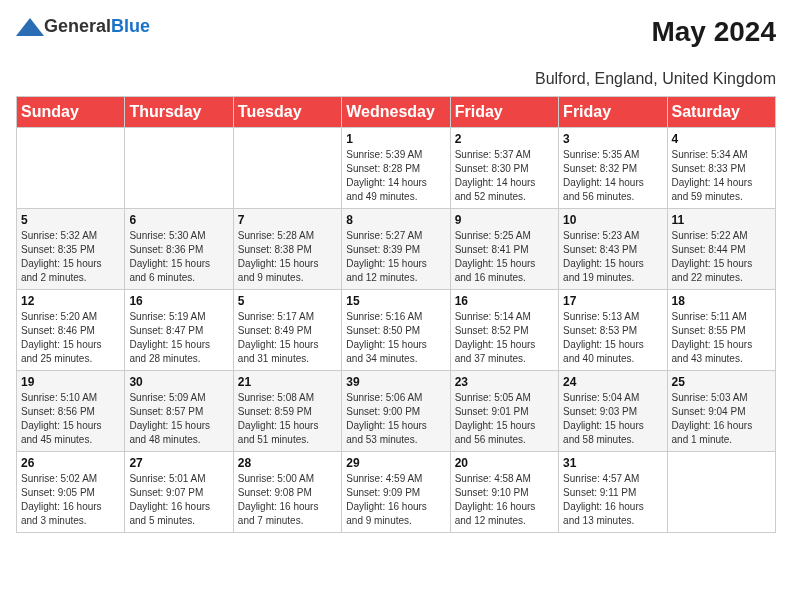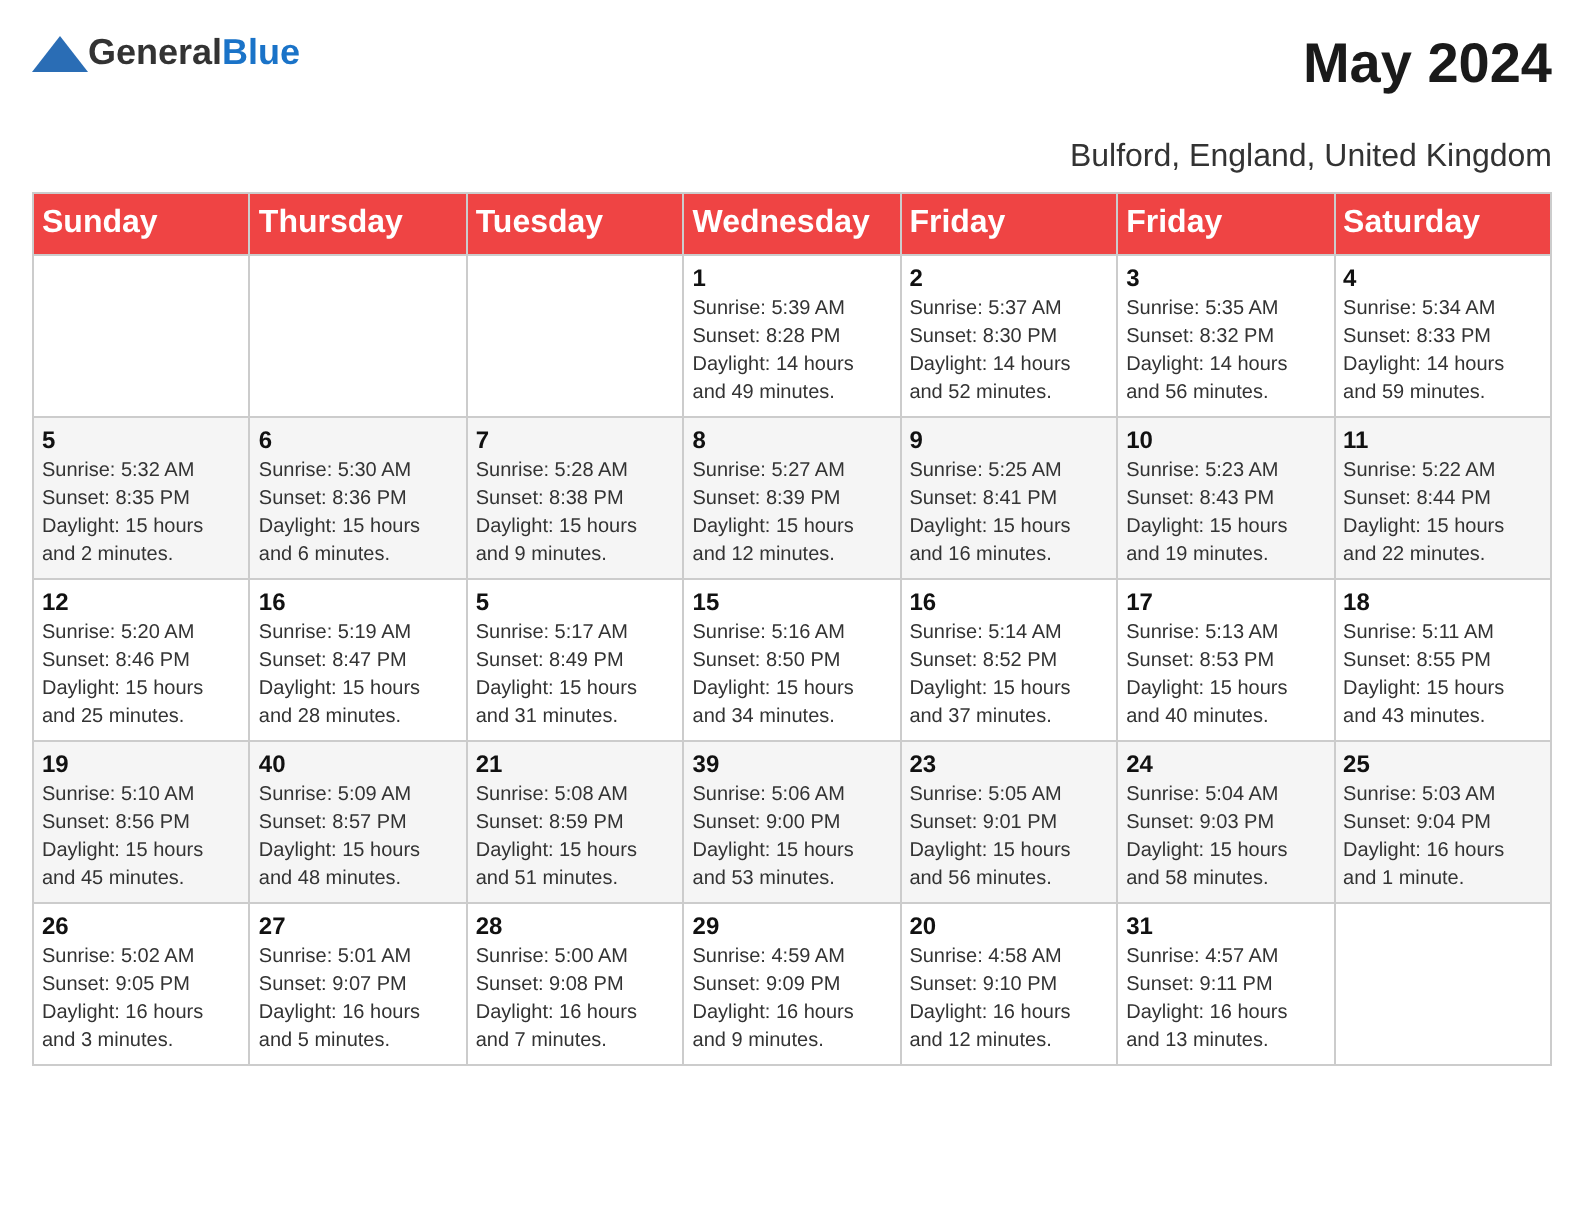--- a/index.html
+++ b/index.html
@@ -209,21 +209,21 @@
           <div class="day-number">18</div>
           <div class="day-info">Sunrise: 5:11 AM<br>Sunset: 8:55 PM<br>Daylight: 15 hours<br>and 43 minutes.</div>
         </td>
       </tr>
       <tr>
         <td>
           <div class="day-number">19</div>
           <div class="day-info">Sunrise: 5:10 AM<br>Sunset: 8:56 PM<br>Daylight: 15 hours<br>and 45 minutes.</div>
         </td>
         <td>
-          <div class="day-number">40</div>
+          <div class="day-number">30</div>
           <div class="day-info">Sunrise: 5:09 AM<br>Sunset: 8:57 PM<br>Daylight: 15 hours<br>and 48 minutes.</div>
         </td>
         <td>
           <div class="day-number">21</div>
           <div class="day-info">Sunrise: 5:08 AM<br>Sunset: 8:59 PM<br>Daylight: 15 hours<br>and 51 minutes.</div>
         </td>
         <td>
           <div class="day-number">39</div>
           <div class="day-info">Sunrise: 5:06 AM<br>Sunset: 9:00 PM<br>Daylight: 15 hours<br>and 53 minutes.</div>
         </td>

